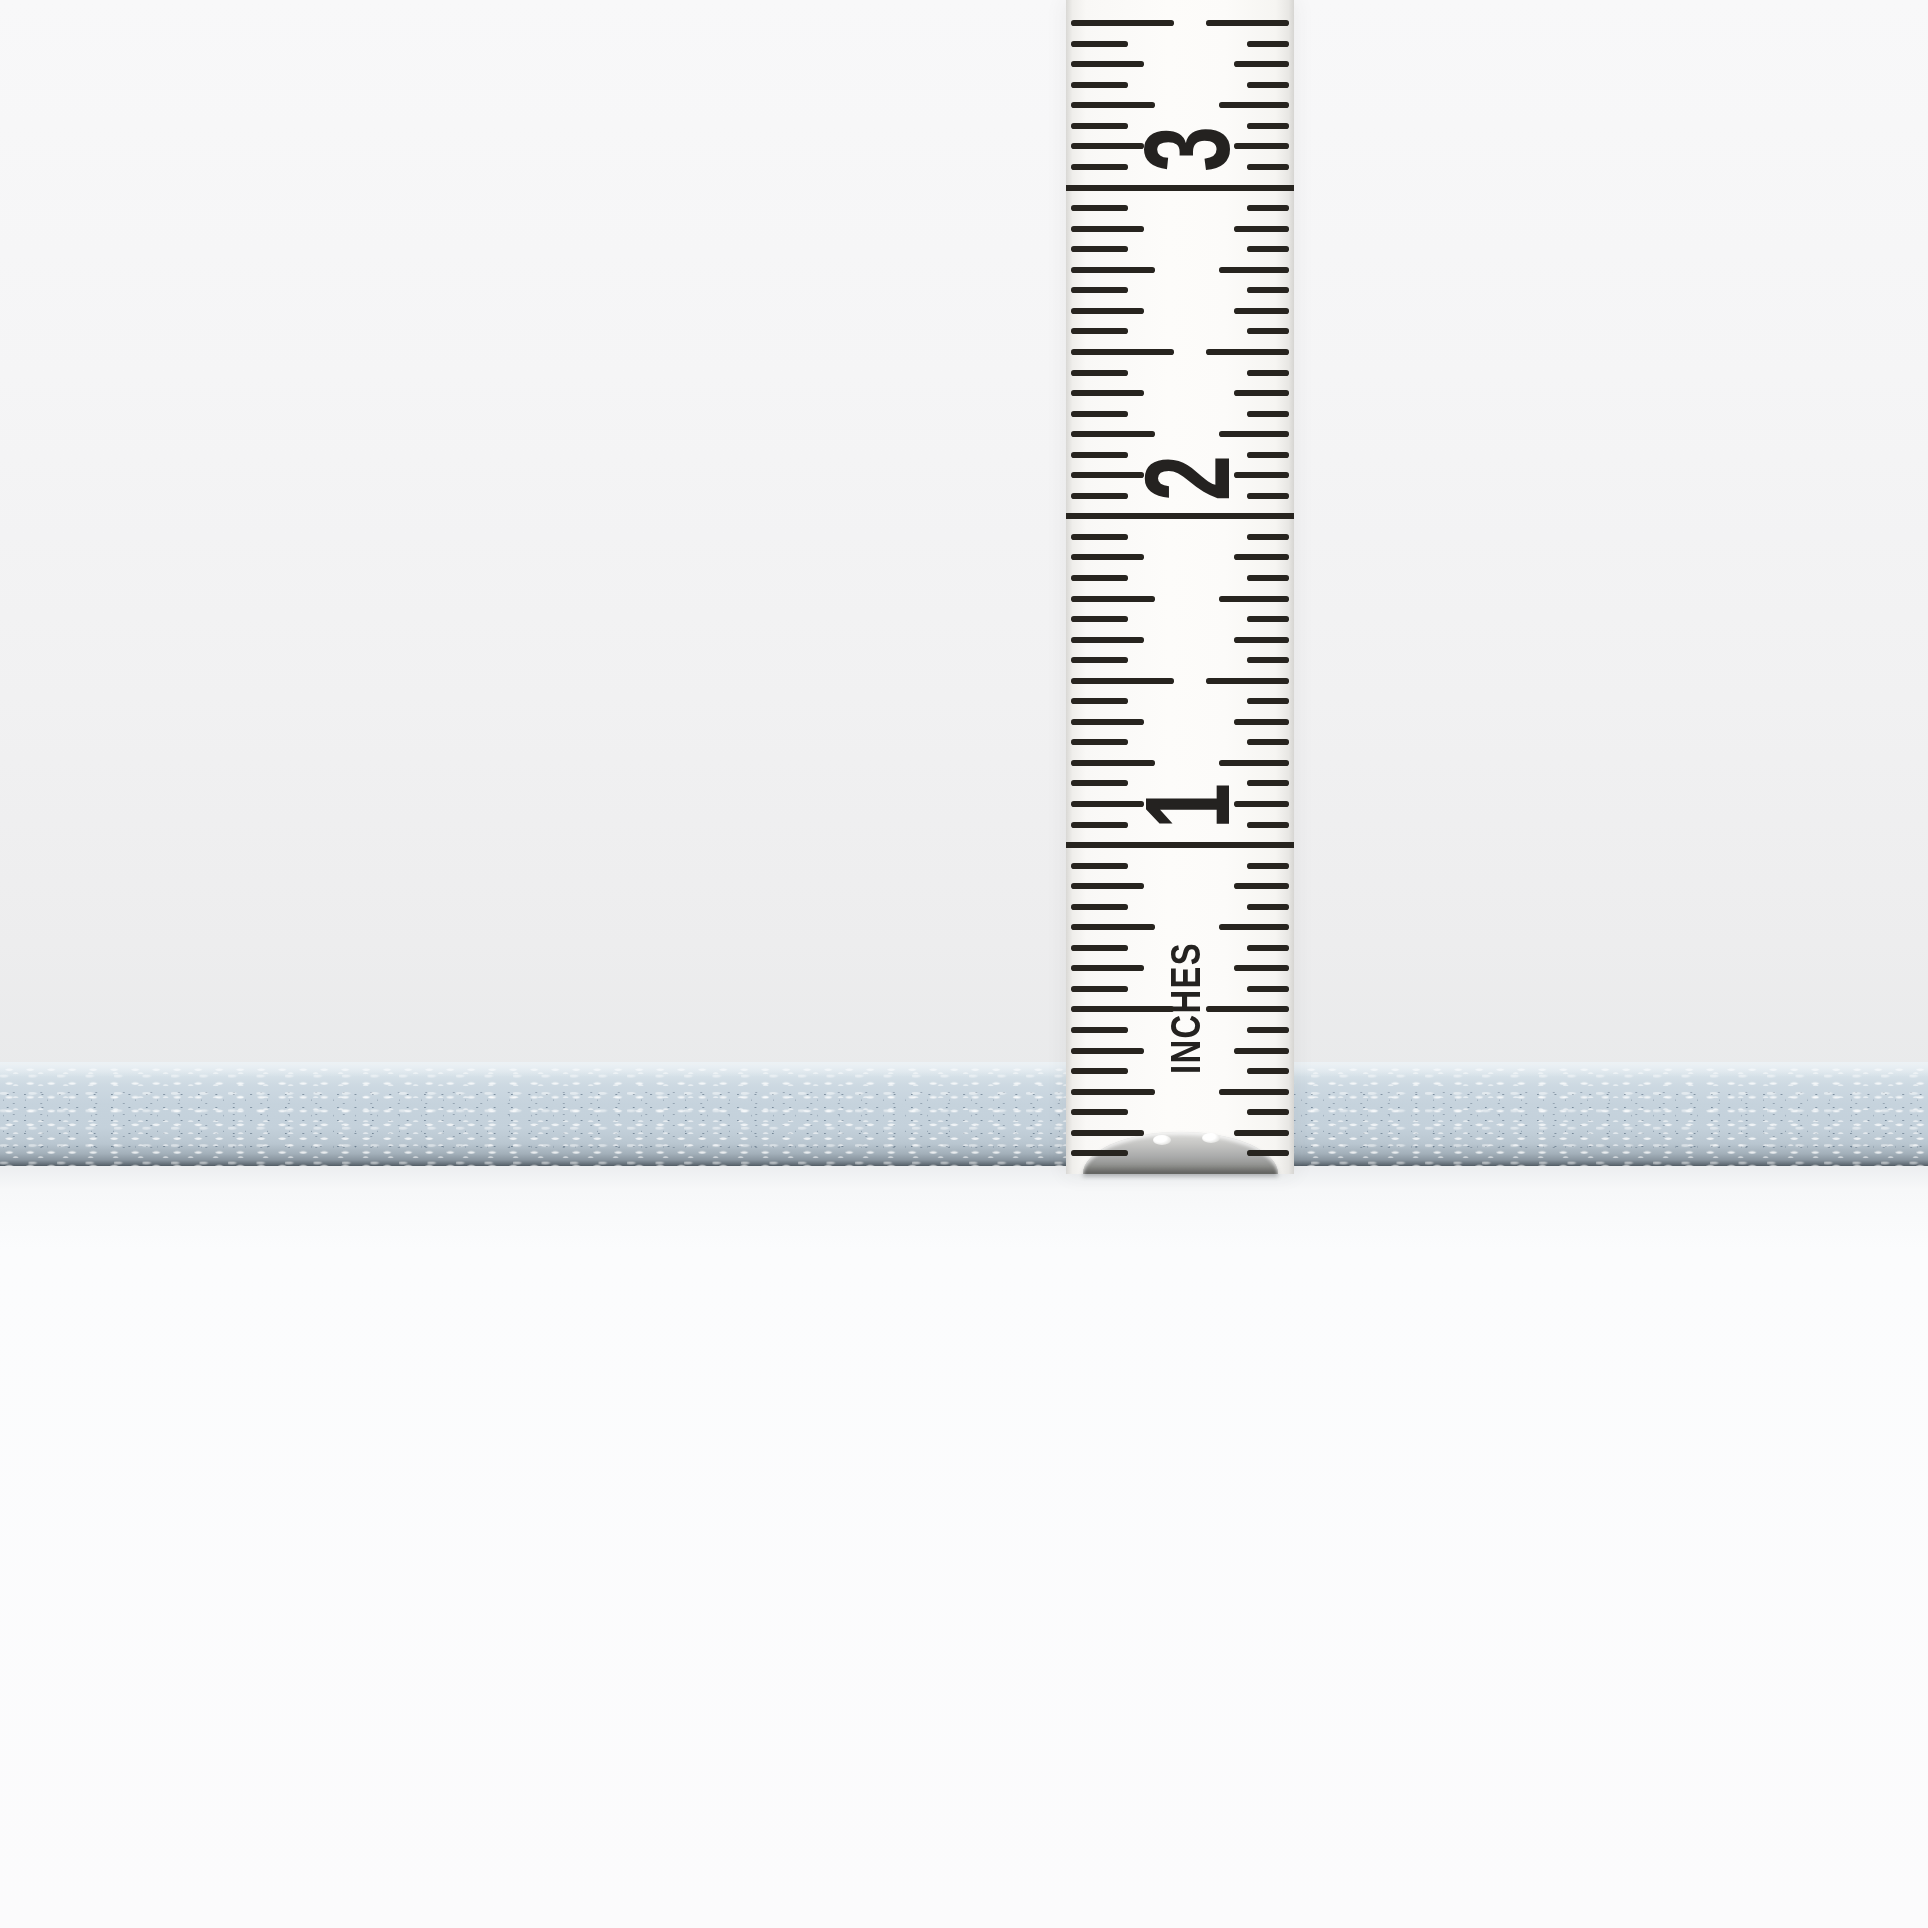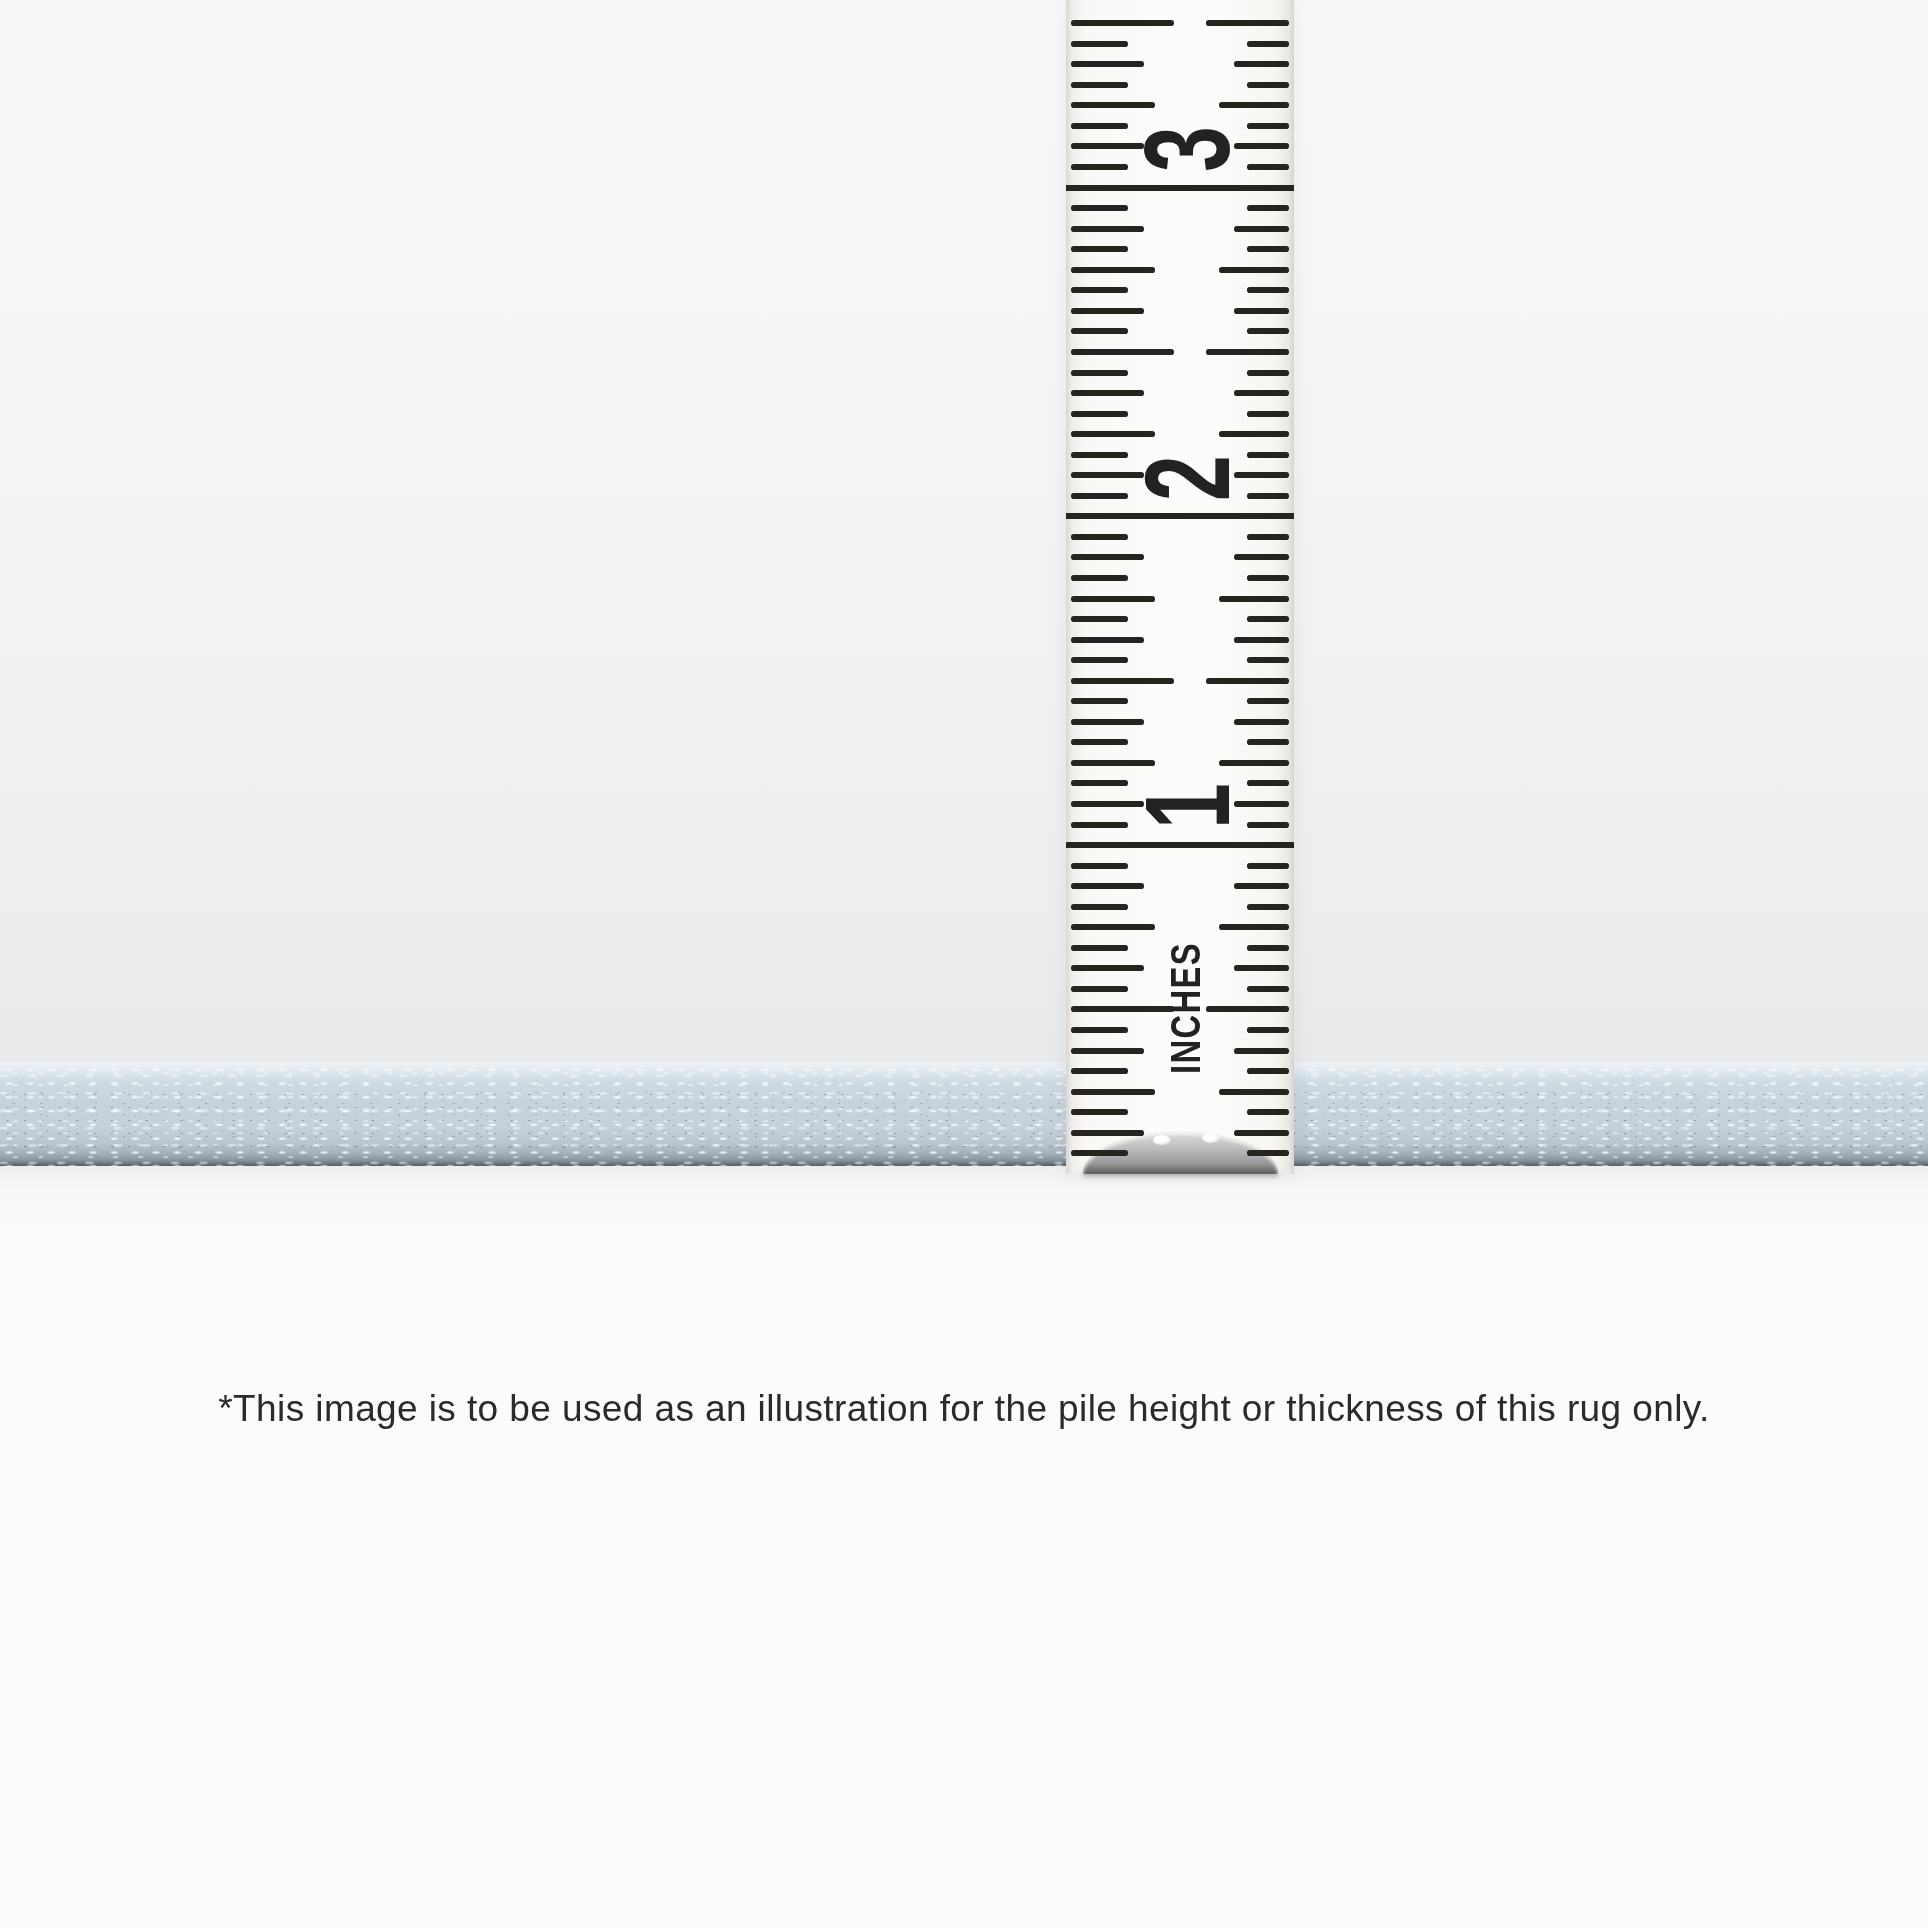--- a/index.html
+++ b/index.html
@@ -238,17 +238,16 @@
       <div class="tick" style="top: 41px; left: 4.6px; width: 57px;"></div>
       <div class="tick" style="top: 41px; right: 4.6px; width: 42px;"></div>
       <div class="tick" style="top: 20px; left: 4.6px; width: 103px;"></div>
       <div class="tick" style="top: 20px; right: 4.6px; width: 83px;"></div>
       <span class="inch-num" style="left: 121px; top: 806px;">1</span>
       <span class="inch-num" style="left: 121px; top: 478px;">2</span>
       <span class="inch-num" style="left: 121px; top: 149px;">3</span>
     </div>
 
   <div class="disclaimer">
-    <div>*This image is to be used as an illustration for the pile height or thickness of this rug only.</div>
   </div>
 
 </div>
 
 
 </body></html>

